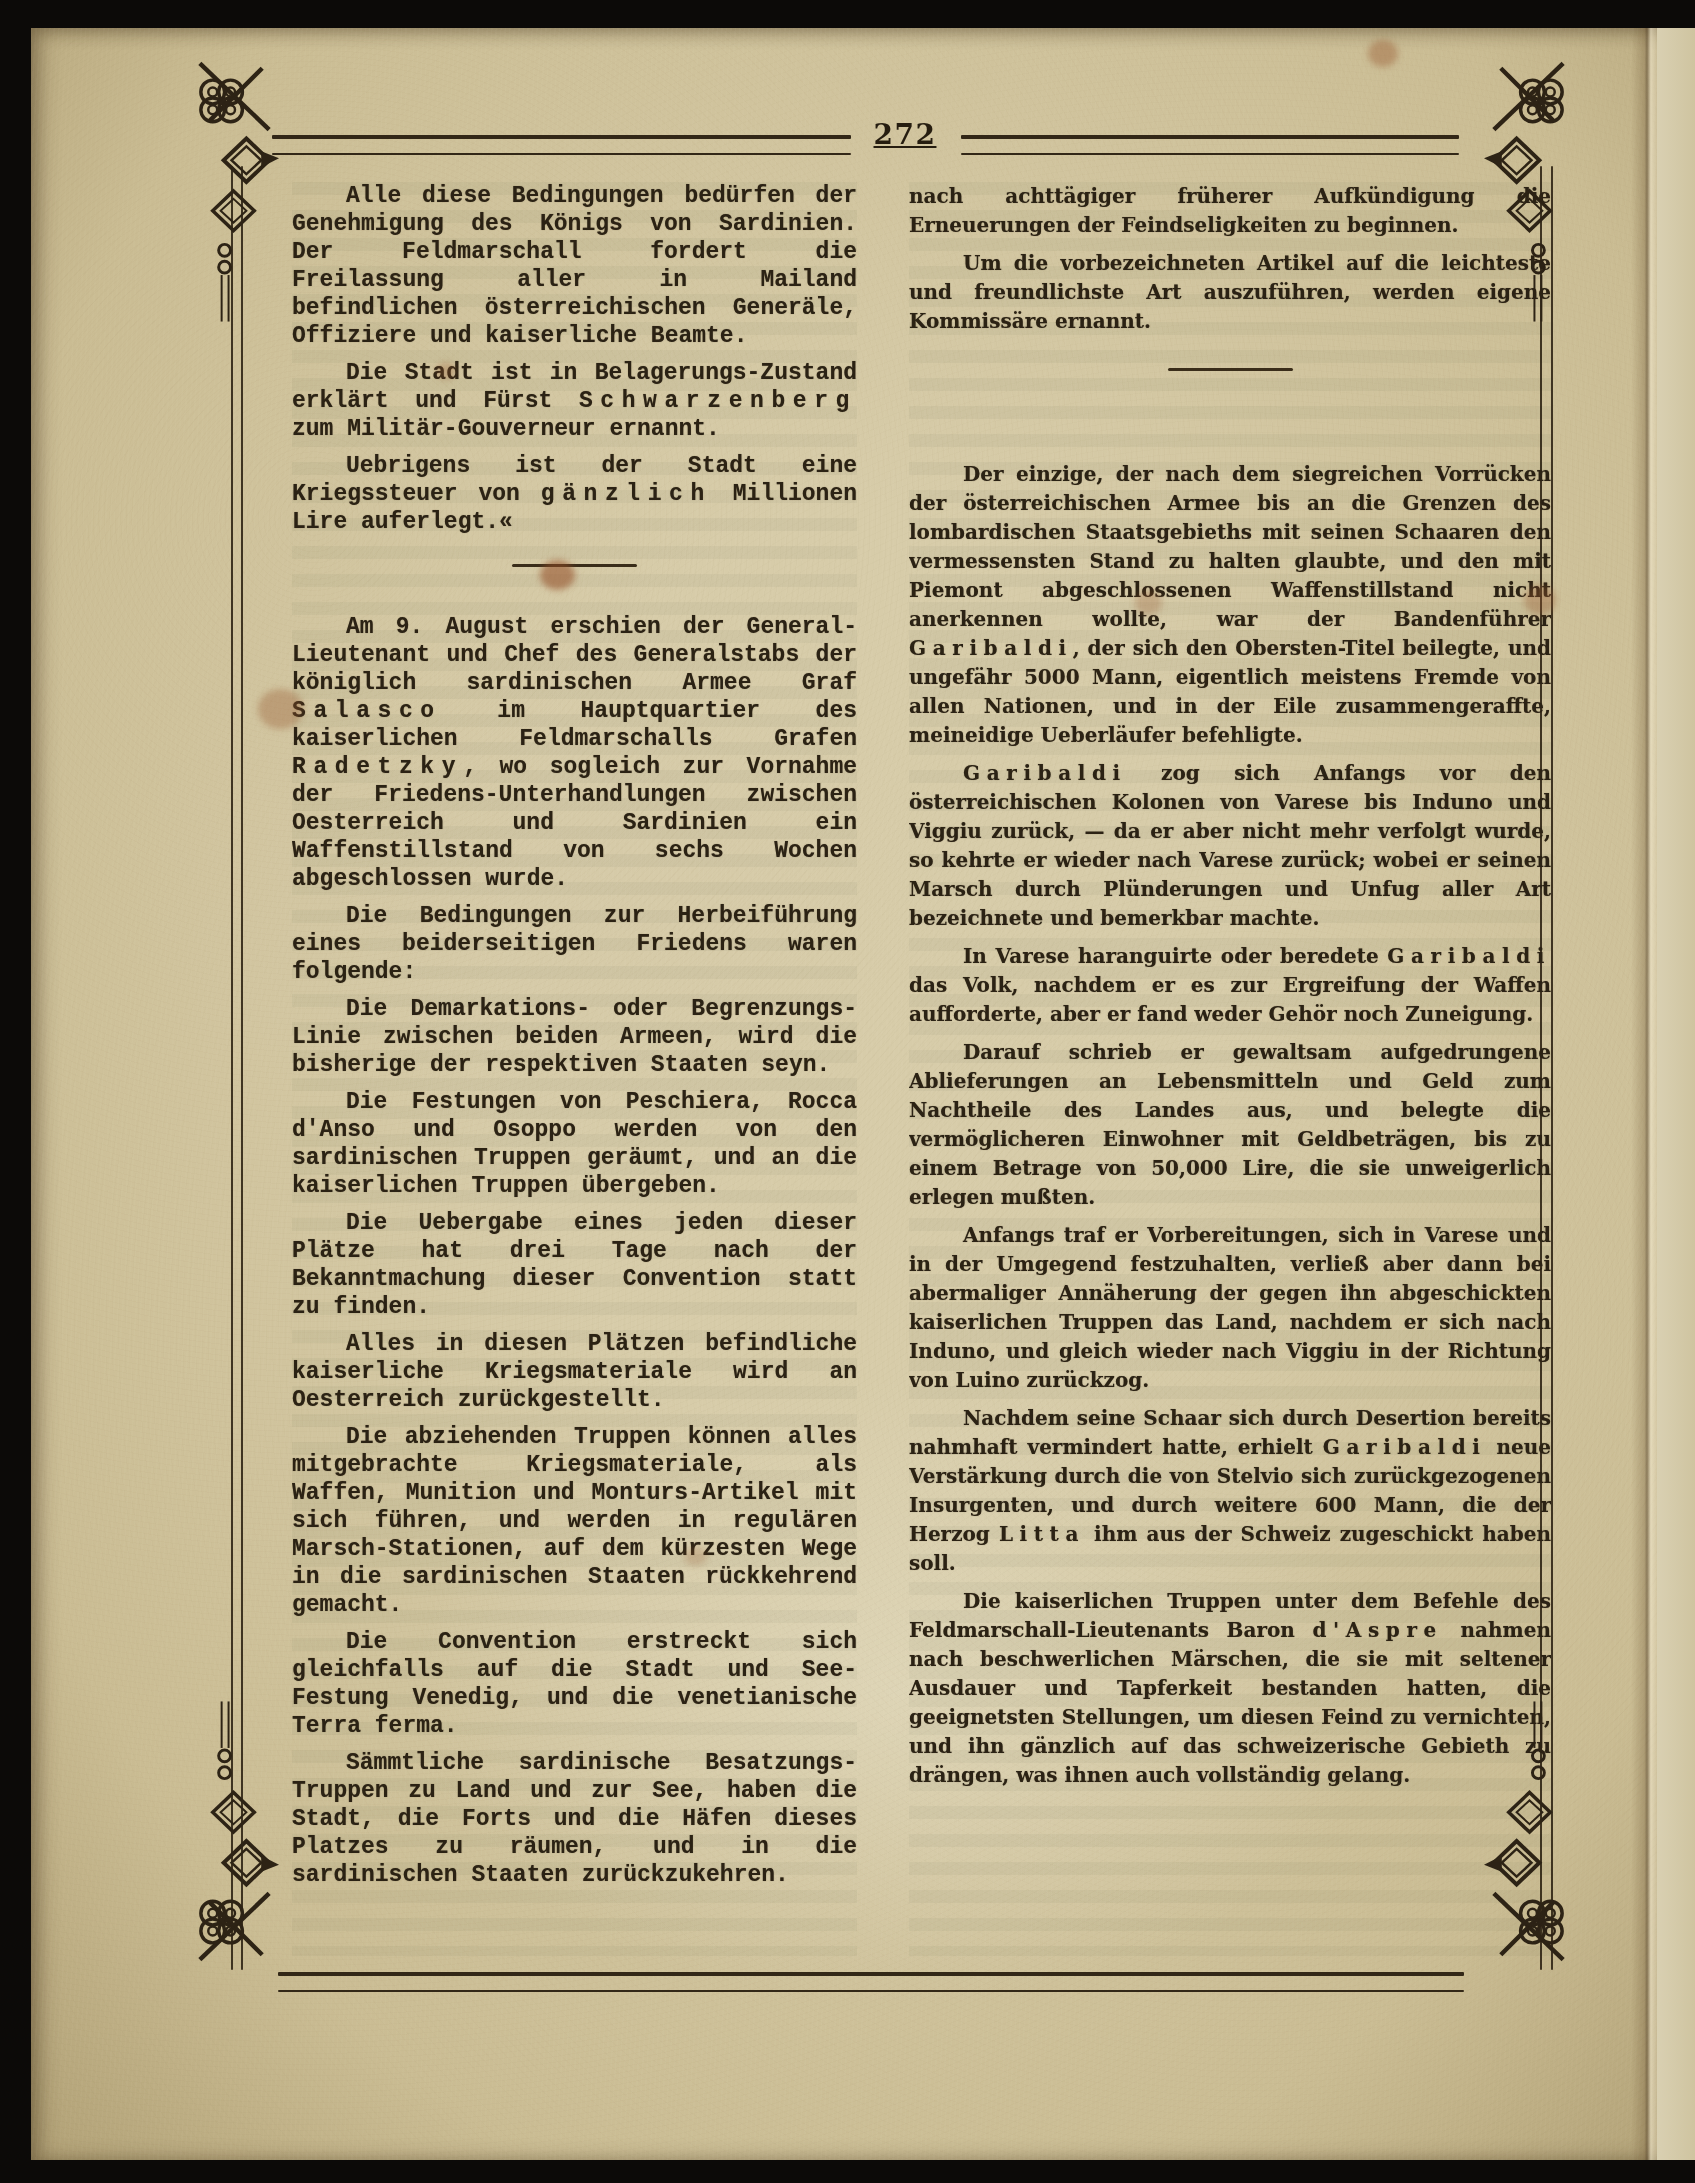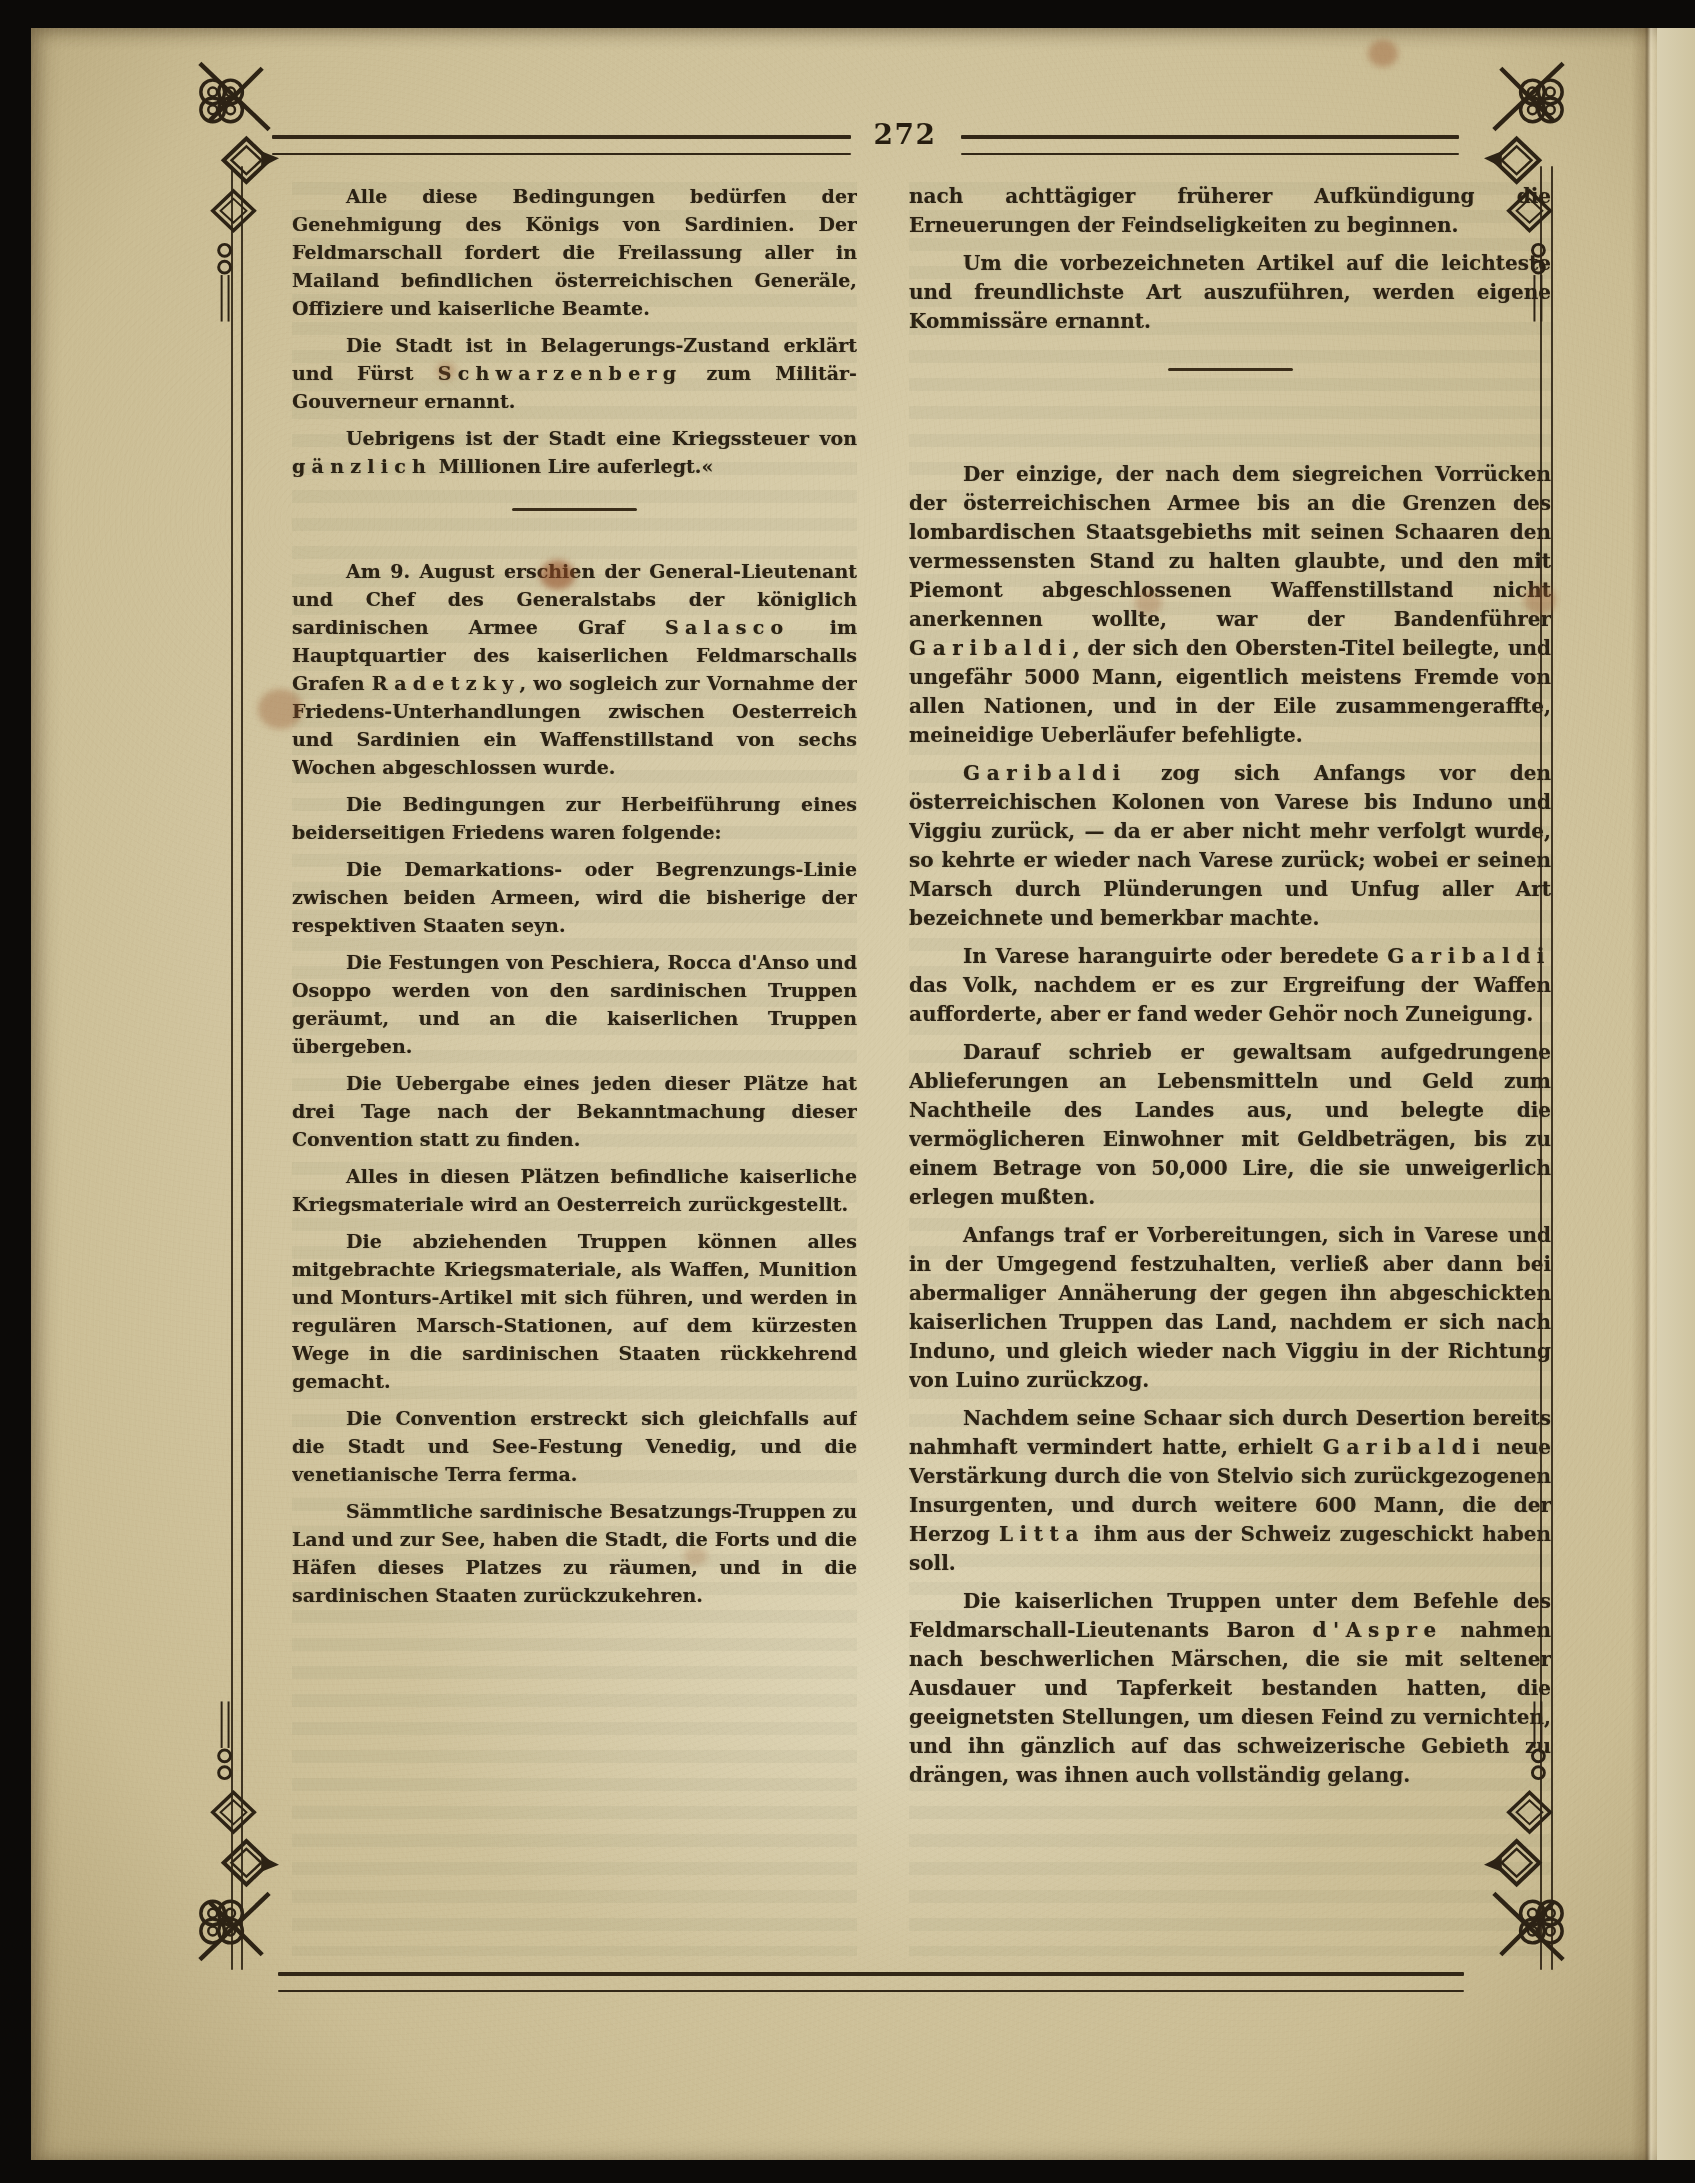--- a/index.html
+++ b/index.html
@@ -33,34 +33,34 @@
   .edge-strip{
     position:absolute;top:28px;bottom:23px;left:1657px;right:0;
     background:linear-gradient(90deg,#d9d0b2,#cfc4a0);
   }
   
   .rule{position:absolute;background:#32271751;background:#322717;border-radius:1px;}
   .rule.soft{opacity:.92;}
   
   .pagenum{
     position:absolute;left:858px;top:118px;width:94px;text-align:center;
-    font-size:28px;font-weight:bold;color:#261d10;letter-spacing:1.5px;
+    font-size:28px;font-weight:bold;color:#261d10;letter-spacing:1.5px;text-decoration:underline;
   }
   
   .orn{position:absolute;width:94px;height:278px;color:#2d2315;}
   .orn svg{width:100%;height:100%;}
   .orn.tr{transform:scaleX(-1);}
   .orn.bl{transform:scaleY(-1);}
   .orn.br{transform:scale(-1,-1);}
   
   .col{
     position:absolute;top:182px;height:1774px;overflow:hidden;
     color:#2b2214;text-align:justify;
   }
-  .col-left{left:292px;width:565px;font-size:19px;line-height:28px;}
+  .col-left{left:292px;width:565px;font-size:23px;line-height:28px;font-family:Liberation Mono, monospace;}
   .col-right{left:909px;width:642px;font-size:20px;line-height:29px;}
   .para{margin:0 0 9px 0;text-indent:54px;font-weight:bold;
     text-shadow:0 0 1px rgba(48,36,18,.45);}
   .para.noindent{text-indent:0;}
   .sp{letter-spacing:.33em;}
   .divider{width:125px;height:2.5px;background:#3a2d1a;margin:28px auto 46px auto;border-radius:1.5px;}
   .divider.big{margin:32px auto 89px auto;}
   
   .col::before{
     content:"";position:absolute;inset:0;pointer-events:none;

